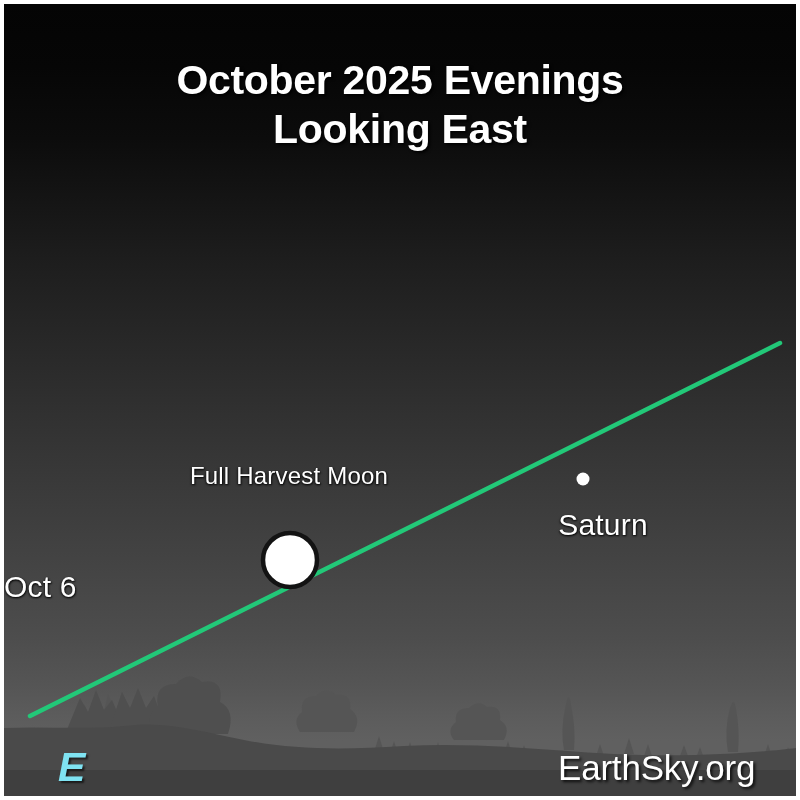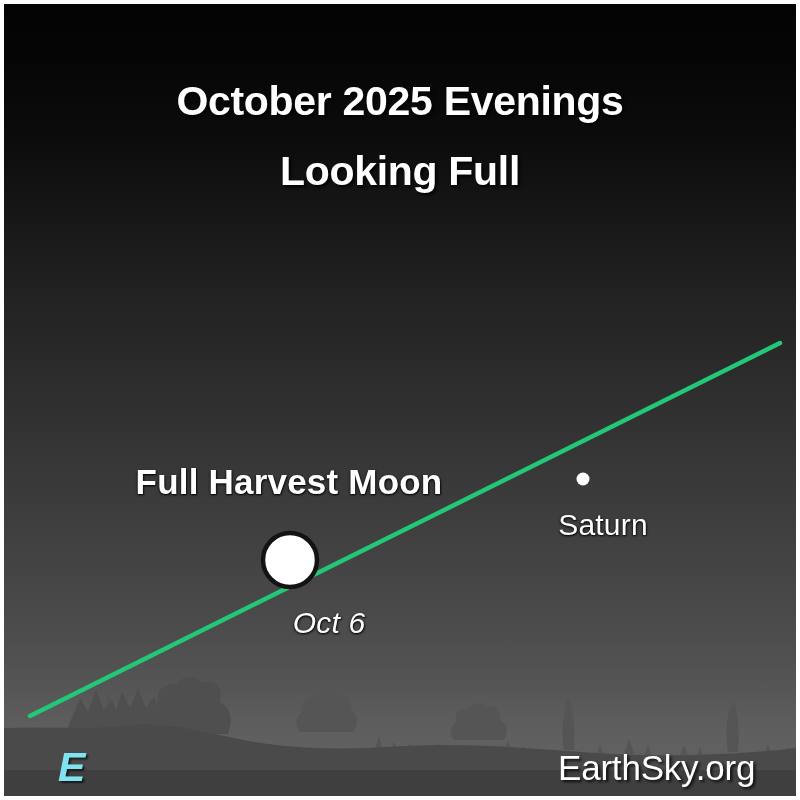--- a/index.html
+++ b/index.html
@@ -82,41 +82,38 @@
     text-align: center;
   }
   .title-line {
     display: block;
     color: #ffffff;
     font-size: 41px;
     font-weight: bold;
     line-height: 49px;
     letter-spacing: -0.3px;
     text-shadow: 2px 2px 3px rgba(0,0,0,0.9);
-    margin-top: 21px;
   }
 
   #moon-label {
     left: 0;
     top: 458px;
     width: 570px;
     text-align: center;
-    font-size: 35px;
-    font-weight: bold;
+    font-size: 24px;
+    font-weight: normal;
     letter-spacing: 0.2px;
   }
 
   #moon-date-label {
     left: 0;
-    top: 602px;
+    top: 566px;
     width: 650px;
-    text-align: center;
     font-size: 30px;
     letter-spacing: 0.2px;
-    font-style: italic;
   }
 
   #saturn-label {
     left: 0;
     top: 504px;
     width: 1198px;
     text-align: center;
     font-size: 30px;
     letter-spacing: 0.2px;
   }
@@ -212,21 +209,21 @@
 
       <line x1="26" y1="712" x2="776" y2="339" stroke="#22c878" stroke-width="4.5" stroke-linecap="round"></line>
 
       <circle cx="286" cy="556" r="27" fill="#ffffff" stroke="#131313" stroke-width="4.5"></circle>
 
       <circle cx="579" cy="475" r="6.5" fill="#ffffff"></circle>
     </svg>
 
     <div id="title-block">
       <span class="title-line">October 2025 Evenings</span>
-      <span class="title-line">Looking Full</span>
+      <span class="title-line">Looking East</span>
     </div>
 
     <div class="label" id="moon-label">Full Harvest Moon</div>
 
     <div class="label" id="moon-date-label">Oct 6</div>
 
     <div class="label" id="saturn-label">Saturn</div>
 
     <div class="label" id="direction-marker">E</div>
 

